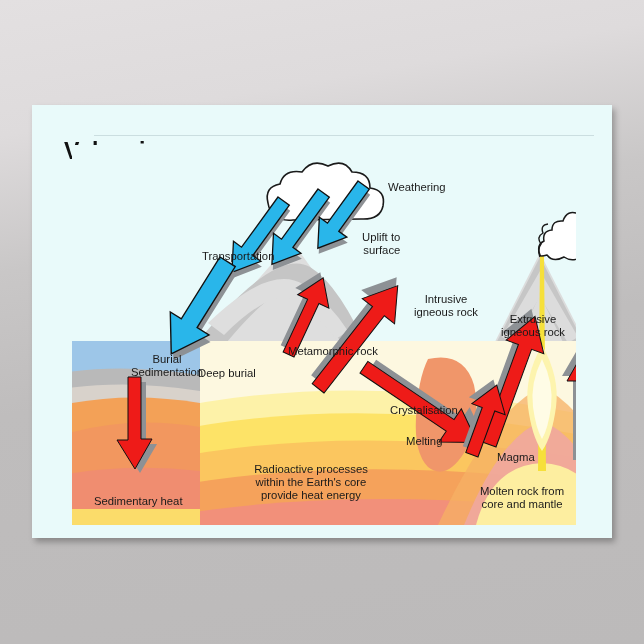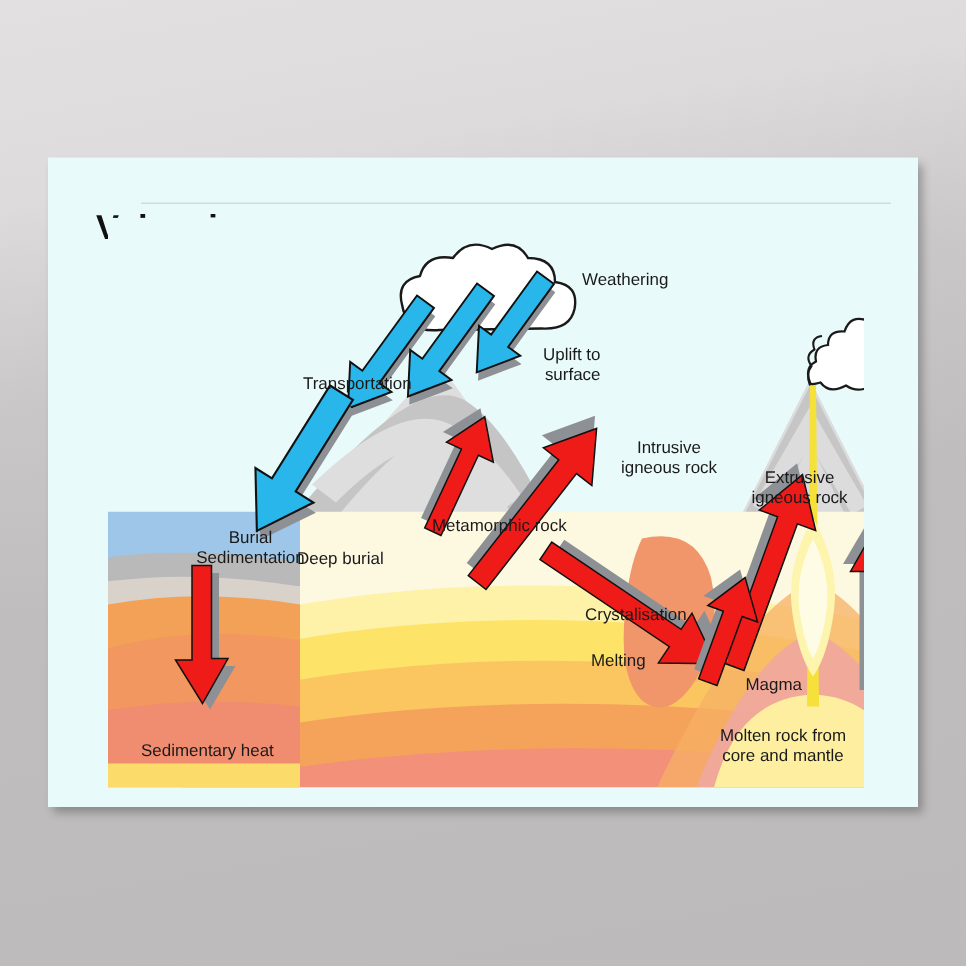--- a/index.html
+++ b/index.html
@@ -237,25 +237,28 @@
       <div class="lbl left" style="left:196px;top:200px;margin-left:20px;">Metamorphic rock</div>
 
       <div class="lbl" style="left:40px;top:208px;width:110px;">Burial
 Sedimentation</div>
 
       <div class="lbl left" style="left:126px;top:222px;">Deep burial</div>
 
 
       <div class="lbl left" style="left:318px;top:235px;margin-top:24px;">Crystalisation</div>
 
-      <div class="lbl left" style="left:322px;top:290px;">Melting</div>
+      <div class="lbl left" style="left:334px;top:290px;">Melting</div>
 
       <div class="lbl left" style="left:425px;top:306px;">Magma</div>
 
       <div class="lbl" style="left:388px;top:340px;width:124px;">Molten rock from
 core and mantle</div>
 
       <div class="lbl left" style="left:22px;top:350px;">Sedimentary heat</div>
 
+      <div class="lbl" style="left:152px;top:318px;width:174px;">Radioactive processes
+within the Earth's core
+provide heat energy</div>
 
     </div>
   </div>
 </div>
 
 </body></html>

